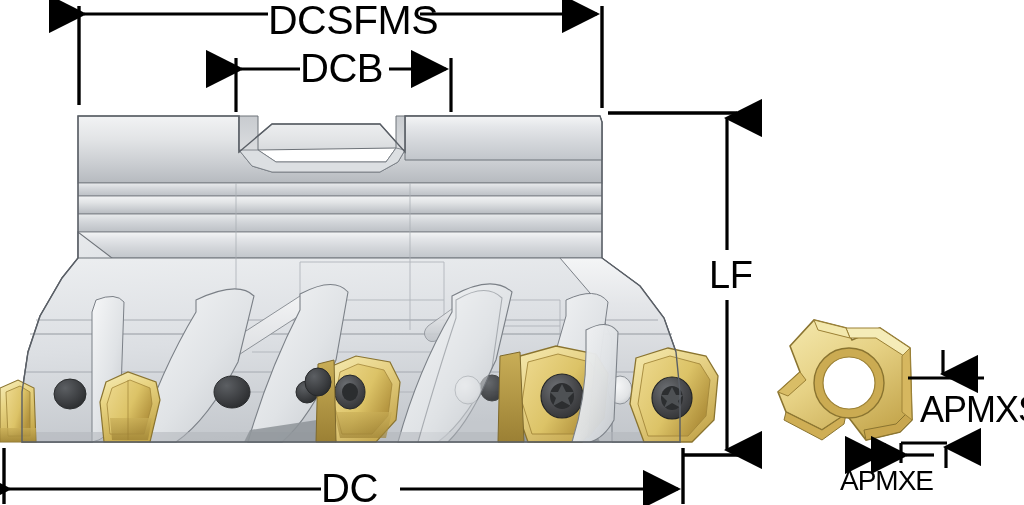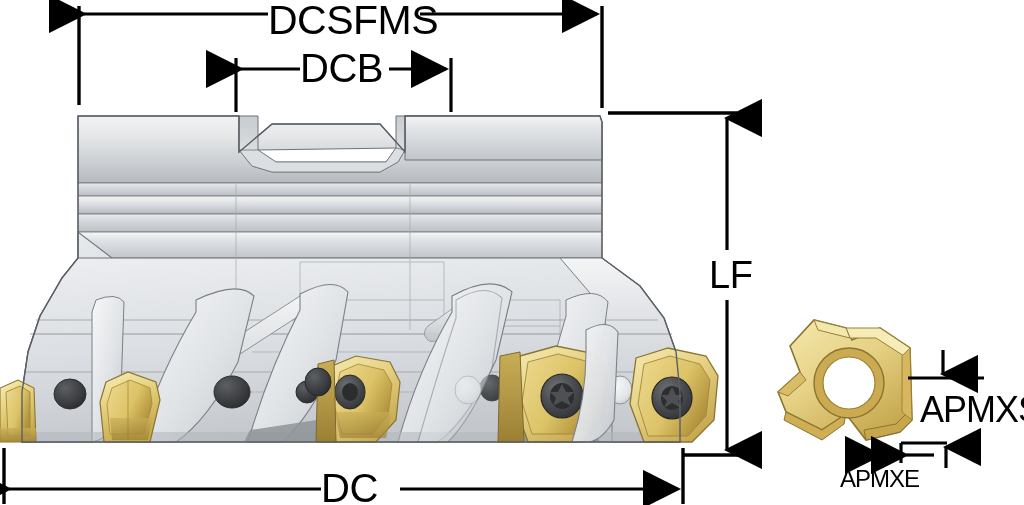--- a/index.html
+++ b/index.html
@@ -31,21 +31,21 @@
     color: #000000;
     white-space: nowrap;
     letter-spacing: -0.5px;
     line-height: 1;
   }
   .lbl-dcsfms { left: 268px; top: 0px;   font-size: 41px; }
   .lbl-dcb    { left: 300px; top: 48px;  font-size: 40px; }
   .lbl-lf     { left: 709px; top: 256px; font-size: 38px; }
   .lbl-dc     { left: 321px; top: 468px; font-size: 40px; }
   .lbl-apmxs  { left: 920px; top: 392px; font-size: 36px; letter-spacing: -1px; }
-  .lbl-apmxe  { left: 840px; top: 467px; font-size: 24px; letter-spacing: -1px; }
+  .lbl-apmxe  { left: 840px; top: 467px; font-size: 28px; letter-spacing: -1px; }
 </style>
 </head>
 <body>
 
 <div id="stage">
 
   <svg class="layer" viewBox="0 0 1024 505">
     <defs>
 
       <linearGradient id="steelTopBand" x1="0" y1="0" x2="0" y2="1">

